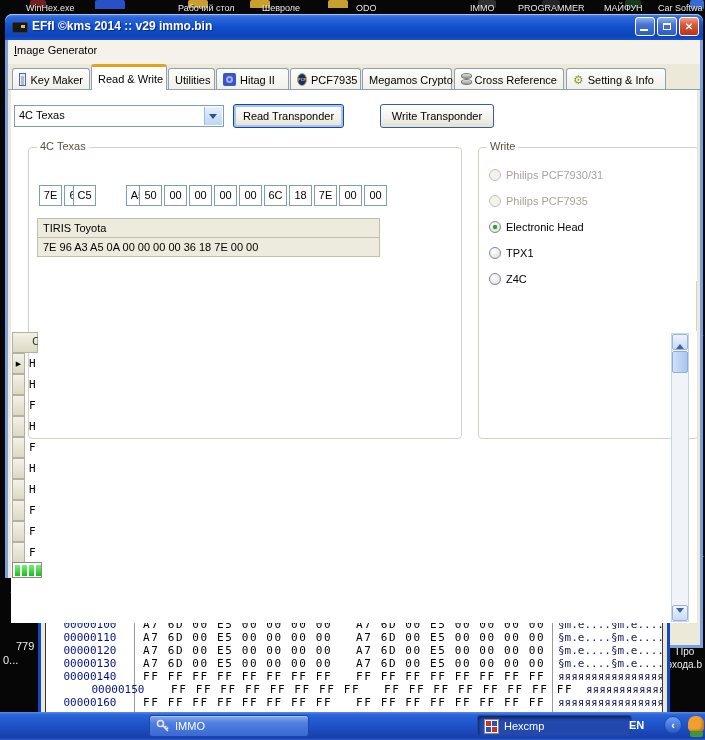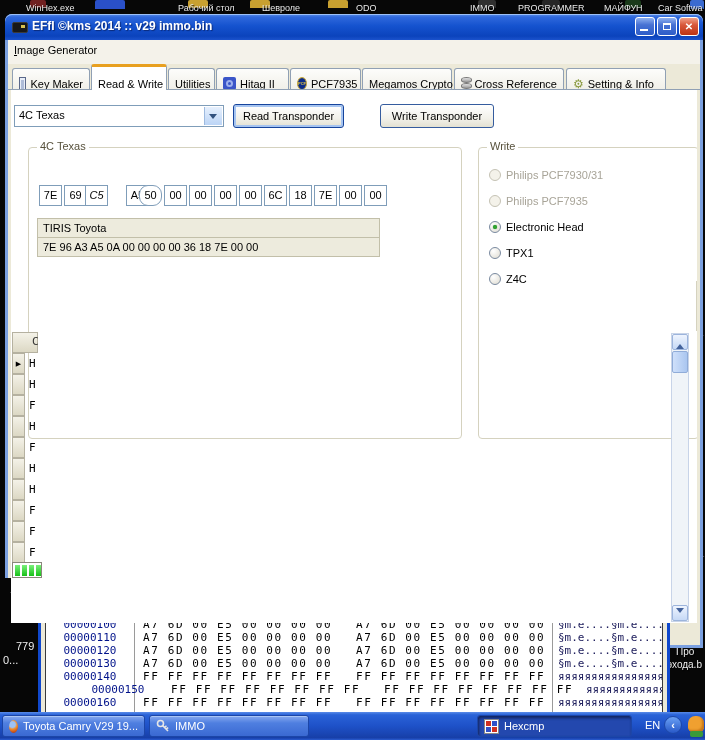--- a/index.html
+++ b/index.html
@@ -27,21 +27,21 @@
   .tb-btn .minglyph{position:absolute;left:4px;bottom:4px;width:8px;height:2px;background:#fff;}
   .tb-btn .maxglyph{position:absolute;left:5px;top:5px;width:8px;height:7px;border:1px solid #fff;border-top-width:2px;box-sizing:border-box;}
 
   
   #effi{left:5px;top:14px;width:698px;height:634px;background:#7ba0e0;border-radius:8px 8px 0 0;}
   #effi-content{position:absolute;left:3px;top:50px;width:692px;height:581px;background:#ece9d8;overflow:hidden;}
   #effi-menubar{position:absolute;left:3px;top:26px;width:692px;height:24px;background:#f4f2ea;}
   #effi-menubar .menu-item{position:absolute;left:6px;top:4px;}
   .tab{position:absolute;top:4px;height:22px;background:linear-gradient(180deg,#fdfdfb,#f0efe8);
     border:1px solid #90a0b4;border-bottom:none;border-radius:3px 3px 0 0;box-sizing:border-box;
-    display:flex;align-items:flex-end;padding:0 6px;gap:4px;white-space:nowrap;}
+    display:flex;align-items:center;padding:0 6px;gap:4px;white-space:nowrap;}
   .tab.active{top:0;height:26px;background:#fff;border-top:3px solid #e8a020;z-index:3;}
   .tabline{position:absolute;left:0;top:25px;width:692px;height:1px;background:#90a0b4;z-index:1;}
   #whitepanel{position:absolute;left:3px;top:26px;width:686px;height:533px;background:#fff;overflow:hidden;z-index:2;}
 
   .combo{position:absolute;border:1px solid #7f9db9;background:#fff;box-sizing:border-box;}
   .combo .val{position:absolute;left:4px;top:3px;}
   .combo .drop{position:absolute;right:1px;top:1px;bottom:1px;width:17px;
     background:linear-gradient(180deg,#e6f0fd,#bcd5f6);border-left:1px solid #9ebadf;}
   .combo .drop i{position:absolute;left:4px;top:7px;border:4px solid transparent;border-top:5px solid #32527e;}
   .xpbtn{position:absolute;border:1px solid #355c9e;border-radius:3px;background:linear-gradient(180deg,#ffffff,#f2f1ea 60%,#e3e1d2);
@@ -242,23 +242,23 @@
             </span>
         </div>
         <div class="xpbtn focused" style="left:222px;top:14px;width:111px;height:24px;line-height:22px;">Read Transponder</div>
         <div class="xpbtn" style="left:369px;top:14px;width:114px;height:24px;line-height:22px;">Write Transponder</div>
 
         <div class="groupbox" style="left:17px;top:57px;width:432px;height:290px;">
           <span class="gtitle">4C Texas</span>
           <div id="byte-cells">
               <div class="bytecell" style="left: 10px;">7E</div>
               <div class="bytecell" style="left: 35px;">69</div>
-              <div class="bytecell" style="left: 56px; font-style: italic;">C5</div>
+              <div class="bytecell" style="left: 44px;">C5</div>
               <div class="bytecell" style="left: 85px; margin-left: 12px;">A5</div>
-              <div class="bytecell" style="left: 110px; border-radius: 9px;">50</div>
+              <div class="bytecell" style="left: 110px;">50</div>
               <div class="bytecell" style="left: 135px;">00</div>
               <div class="bytecell" style="left: 160px;">00</div>
               <div class="bytecell" style="left: 185px;">00</div>
               <div class="bytecell" style="left: 210px;">00</div>
               <div class="bytecell" style="left: 235px;">6C</div>
               <div class="bytecell" style="left: 260px;">18</div>
               <div class="bytecell" style="left: 285px;">7E</div>
               <div class="bytecell" style="left: 310px;">00</div>
               <div class="bytecell" style="left: 335px;">00</div>
             </div>
@@ -484,36 +484,32 @@
             <div class="hexrow" style="top: 272.9px;"><span class="hoff">00000130</span><span class="hx" style="left: 97px;">A7 6D 00 E5 00 00 00 00</span><span class="hx" style="left: 310px;">A7 6D 00 E5 00 00 00 00</span><span class="hascii">§m.е....§m.е....</span></div>
             <div class="hexrow" style="top: 286px;"><span class="hoff">00000140</span><span class="hx" style="left: 97px;">FF FF FF FF FF FF FF FF</span><span class="hx" style="left: 310px;">FF FF FF FF FF FF FF FF</span><span class="hascii">яяяяяяяяяяяяяяяя</span></div>
             <div class="hexrow" style="top: 299.1px; margin-left: 28px;"><span class="hoff">00000150</span><span class="hx" style="left: 97px;">FF FF FF FF FF FF FF FF</span><span class="hx" style="left: 310px;">FF FF FF FF FF FF FF FF</span><span class="hascii">яяяяяяяяяяяяяяяя</span></div>
             <div class="hexrow" style="top: 312.2px;"><span class="hoff">00000160</span><span class="hx" style="left: 97px;">FF FF FF FF FF FF FF FF</span><span class="hx" style="left: 310px;">FF FF FF FF FF FF FF FF</span><span class="hascii">яяяяяяяяяяяяяяяя</span></div>
           </div>
       </div>
     </div>
   </div>
 
   <div id="taskbar" class="abs">
-    <div class="task-btn" style="left:2px;width:143px;">
-      <span class="icon-browser"></span>
-      <span>Toyota Camry V29 19...</span>
-    </div>
     <div class="task-btn" style="left:149px;width:160px;">
       <svg class="icon-key-s" width="14" height="14">
         <circle cx="4.5" cy="4.5" r="3" fill="none" stroke="#e6e6e6" stroke-width="1.6"></circle>
         <path d="M6.5 6.5 L12 12 M10 10 l2.2 -1.4 M8.3 8.3 l2.2 -1.4" stroke="#e6e6e6" stroke-width="1.6" fill="none"></path>
         </svg>
       <span>IMMO</span>
     </div>
     <div class="task-btn pressed" style="left:477px;width:155px;">
       <span class="icon-hexcmp"></span>
       <span>Hexcmp</span>
     </div>
-    <div class="abs" style="left:631px;top:7px;color:#fff;font-weight:normal;padding-left:14px;">EN</div>
+    <div class="abs" style="left:615px;top:7px;color:#fff;font-weight:bold;padding-left:14px;">EN</div>
     <div class="tray-chevron" style="left:664px;top:4px;">‹</div>
     <div class="icon-hand" style="left:686px;top:2px;">
       <span class="palm"></span>
         <span class="cuff"></span>
     </div>
   </div>
 
 </div>
 
 </body></html>

